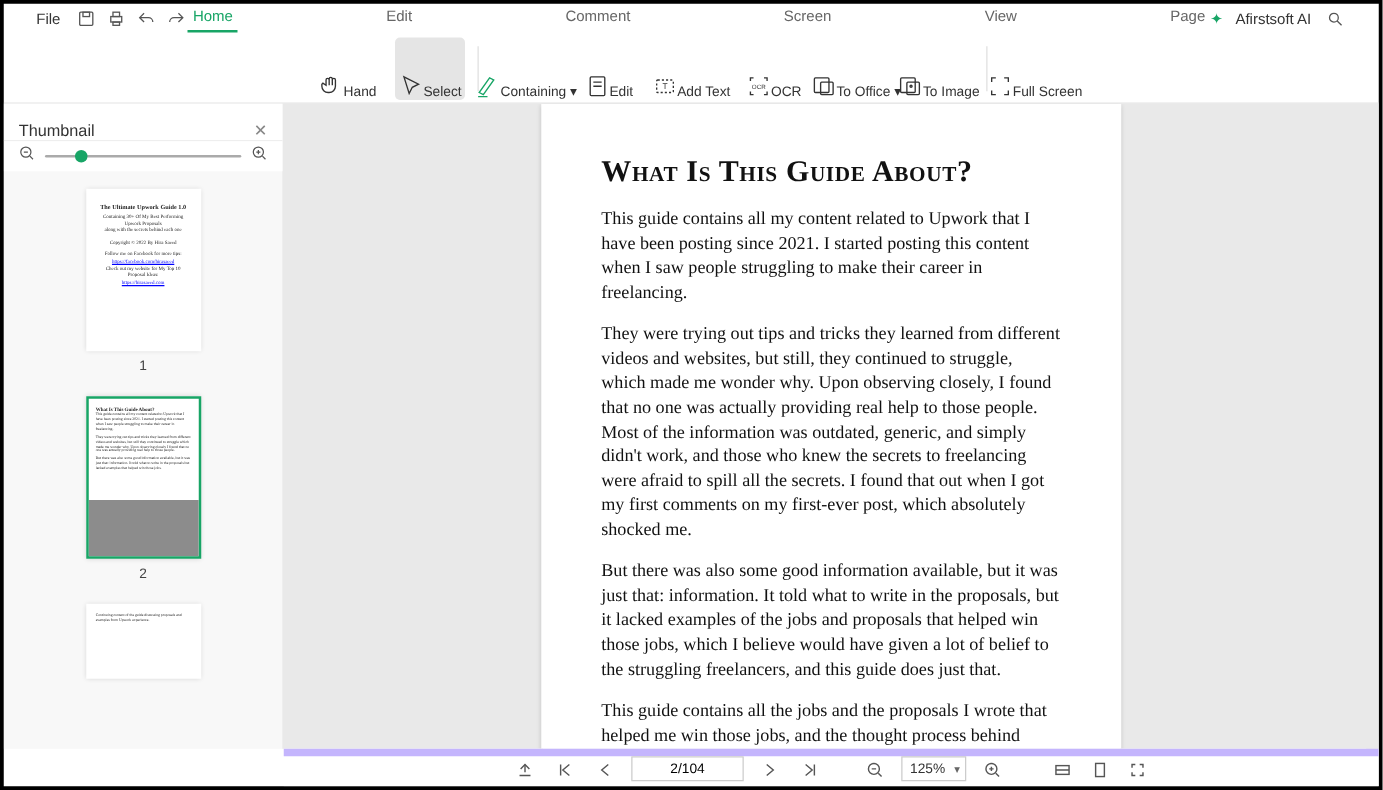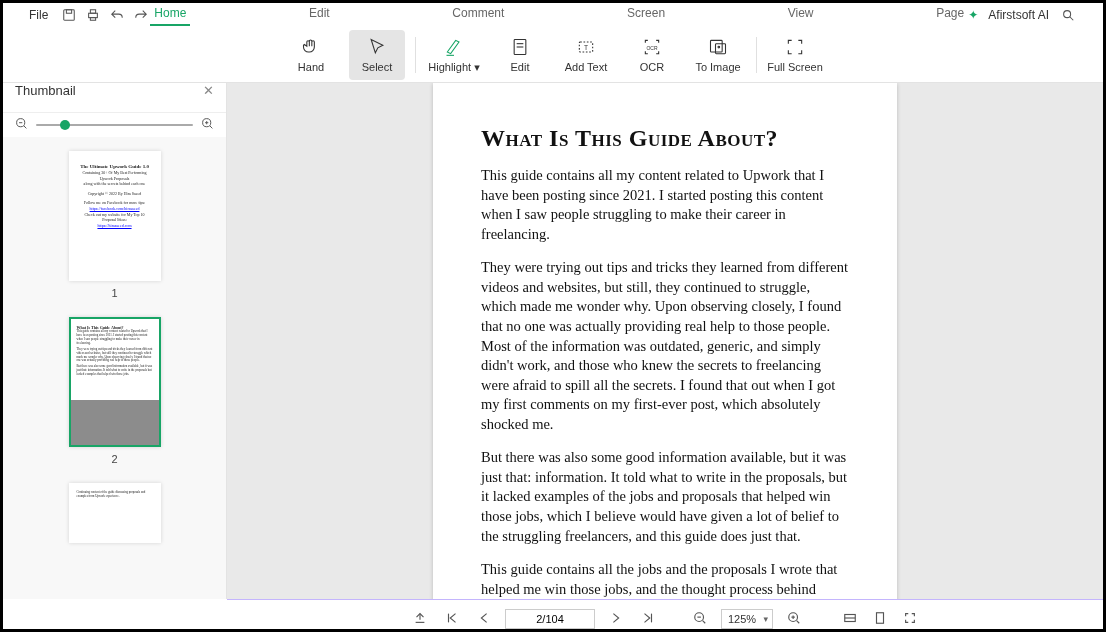--- a/index.html
+++ b/index.html
@@ -15,33 +15,33 @@
   .tab { padding: 2px 4px 4px 4px; color: #666; cursor: pointer; }
   .tab.active { color: #18a566; border-bottom: 2px solid #18a566; }
   .menubar-right { display: flex; align-items: center; gap: 10px; margin-right: 6px; }
   .ai-label { color: #333; font-size: 12px; }
   .sparkle { color: #18a566; font-size: 12px; }
 
   
   .toolbar { height: 56px; border-bottom: 1px solid #e3e3e3; display: flex; align-items: center; justify-content: center; gap: 0; padding: 0 10px; }
   .tool-group { display: flex; align-items: center; gap: 10px; }
   .tool-sep { width: 1px; background: #e0e0e0; height: 36px; margin: 0 10px; }
-  .tool-btn { width: 56px; height: 50px; display: flex; flex-direction: column; align-items: center; justify-content: center; font-size: 11px; color: #333; border-radius: 4px; }
+  .tool-btn { width: 56px; height: 50px; display: flex; flex-direction: row; align-items: flex-end; justify-content: center; font-size: 11px; color: #333; border-radius: 4px; }
   .tool-btn.active { background: #e5e5e5; }
   .tool-btn .ico { height: 22px; display: flex; align-items: center; justify-content: center; }
   .tool-btn .ico svg { width: 20px; height: 20px; stroke: #333; fill: none; stroke-width: 1.3; }
   .tool-btn.highlight .ico svg { stroke: #18a566; }
   .tool-btn .lbl { margin-top: 3px; white-space: nowrap; }
 
   
   .workspace { position: absolute; top: 80px; bottom: 30px; left: 0; right: 0; display: flex; }
 
   
   .thumb-panel { width: 224px; border-right: 1px solid #e3e3e3; display: flex; flex-direction: column; background: #f8f8f8; }
-  .thumb-header { height: 30px; display: flex; align-items: flex-start; justify-content: space-between; padding: 0 12px; font-size: 13px; color: #333; background: #fff; border-bottom: 1px solid #eee; }
+  .thumb-header { height: 30px; display: flex; align-items: flex-end; justify-content: space-between; padding: 0 12px; font-size: 13px; color: #333; background: #fff; border-bottom: 1px solid #eee; }
   .thumb-zoom { height: 24px; display: flex; align-items: center; gap: 8px; padding: 4px 12px; background: #fff; }
   .thumb-zoom .track { flex: 1; height: 2px; background: #aaa; position: relative; border-radius: 2px; }
   .thumb-zoom .knob { position: absolute; top: -4px; left: 15%; width: 10px; height: 10px; border-radius: 50%; background: #18a566; }
   .thumb-zoom .zicon svg { width: 13px; height: 13px; stroke: #555; fill: none; stroke-width: 1.2; }
   .thumb-list { flex: 1; overflow: auto; padding: 14px 0; display: flex; flex-direction: column; gap: 18px; align-items: center; }
   .thumb-item { width: 112px; display: flex; flex-direction: column; align-items: center; gap: 6px; }
   .thumb-page { width: 92px; height: 130px; background: #fff; box-shadow: 0 0 4px rgba(0,0,0,.15); position: relative; overflow: hidden; border: 2px solid transparent; }
   .thumb-page.selected { border-color: #18a566; }
   .thumb-item .pnum { font-size: 11px; color: #444; }
   .thumb1-inner { padding: 10px 8px; font-size: 4px; line-height: 1.4; text-align: center; color: #222; font-family: "Times New Roman"; }
@@ -52,21 +52,21 @@
   .thumb-page .shade { position: absolute; left: 0; right: 0; bottom: 0; height: 45px; background: rgba(0,0,0,0.45); }
   .scrollbar-ind { position: absolute; right: 0; bottom: 0; width: 10px; height: 10px; background: #ccc; }
 
   
   .doc-area { flex: 1; background: #e9e9e9; overflow: hidden; position: relative; display: flex; justify-content: center; }
   .page { width: 464px; min-height: 600px; background: #fff; box-shadow: 0 1px 4px rgba(0,0,0,.2); padding: 42px 48px 20px 48px; font-family: "Georgia","Times New Roman",serif; color: #111; margin-top: 0; }
   .page h1 { font-variant: small-caps; font-size: 24px; font-weight: 600; letter-spacing: 0.5px; margin-bottom: 14px; }
   .page p { font-size: 14.5px; line-height: 1.35; margin-bottom: 14px; }
 
   
-  .statusbar { position: absolute; left: 224px; right: 0; bottom: 0; height: 30px; border-top: 1px solid #c4b5fd; background: #fff; display: flex; align-items: flex-end; justify-content: center; gap: 10px; font-size: 12px; color: #333; }
+  .statusbar { position: absolute; left: 224px; right: 0; bottom: 0; height: 30px; border-top: 6px solid #c4b5fd; background: #fff; display: flex; align-items: flex-start; justify-content: center; gap: 10px; font-size: 12px; color: #333; }
   .sb-btn { width: 22px; height: 22px; display: flex; align-items: center; justify-content: center; }
   .sb-btn svg { width: 14px; height: 14px; stroke: #555; fill: none; stroke-width: 1.3; }
   .sb-input { width: 90px; height: 20px; border: 1px solid #ccc; font-size: 11px; text-align: center; }
   .sb-zoom-box { width: 52px; height: 20px; border: 1px solid #ccc; font-size: 11px; padding-left: 6px; display:flex; align-items:center; position:relative; }
   .sb-zoom-box::after{ content:"▾"; position:absolute; right:4px; font-size:9px; color:#666;}
   .sb-right { display:flex; gap:8px;}
 </style>
 </head>
 <body>
 
@@ -138,21 +138,21 @@
   </div>
   <div class="tool-sep"></div>
   <div class="tool-group">
     <div class="tool-btn highlight">
       <div class="ico">
           <svg viewBox="0 0 24 24">
             <path d="M4 18l4 2 10-14-4-2z"></path>
             <line x1="3" y1="22" x2="12" y2="22"></line>
           </svg>
         </div>
-      <div class="lbl"><span>Highlight</span> ▾</div>
+      <div class="lbl"><span>Containing</span> ▾</div>
     </div>
     <div class="tool-btn">
       <div class="ico">
           <svg viewBox="0 0 24 24">
             <rect x="5" y="3" width="14" height="18" rx="1"></rect>
             <line x1="8" y1="8" x2="16" y2="8"></line>
             <line x1="8" y1="12" x2="16" y2="12"></line>
           </svg>
         </div>
       <div class="lbl">Edit</div>
@@ -167,20 +167,29 @@
       <div class="lbl">Add Text</div>
     </div>
     <div class="tool-btn">
       <div class="ico">
           <svg viewBox="0 0 24 24">
             <path d="M4 7V4h3M20 7V4h-3M4 17v3h3M20 17v3h-3"></path>
             <text x="12" y="15" font-size="6" text-anchor="middle" fill="#333" stroke="none">OCR</text>
           </svg>
         </div>
       <div class="lbl">OCR</div>
+    </div>
+    <div class="tool-btn">
+      <div class="ico">
+          <svg viewBox="0 0 24 24">
+            <rect x="3" y="4" width="14" height="14" rx="1"></rect>
+            <rect x="9" y="8" width="12" height="12" rx="1"></rect>
+          </svg>
+        </div>
+      <div class="lbl"><span>To Office</span> ▾</div>
     </div>
     <div class="tool-btn">
       <div class="ico">
           <svg viewBox="0 0 24 24">
             <rect x="3" y="4" width="14" height="14" rx="1"></rect>
             <rect x="9" y="8" width="12" height="12" rx="1"></rect>
             <circle cx="13" cy="12" r="1"></circle>
           </svg>
         </div>
       <div class="lbl">To Image</div>

